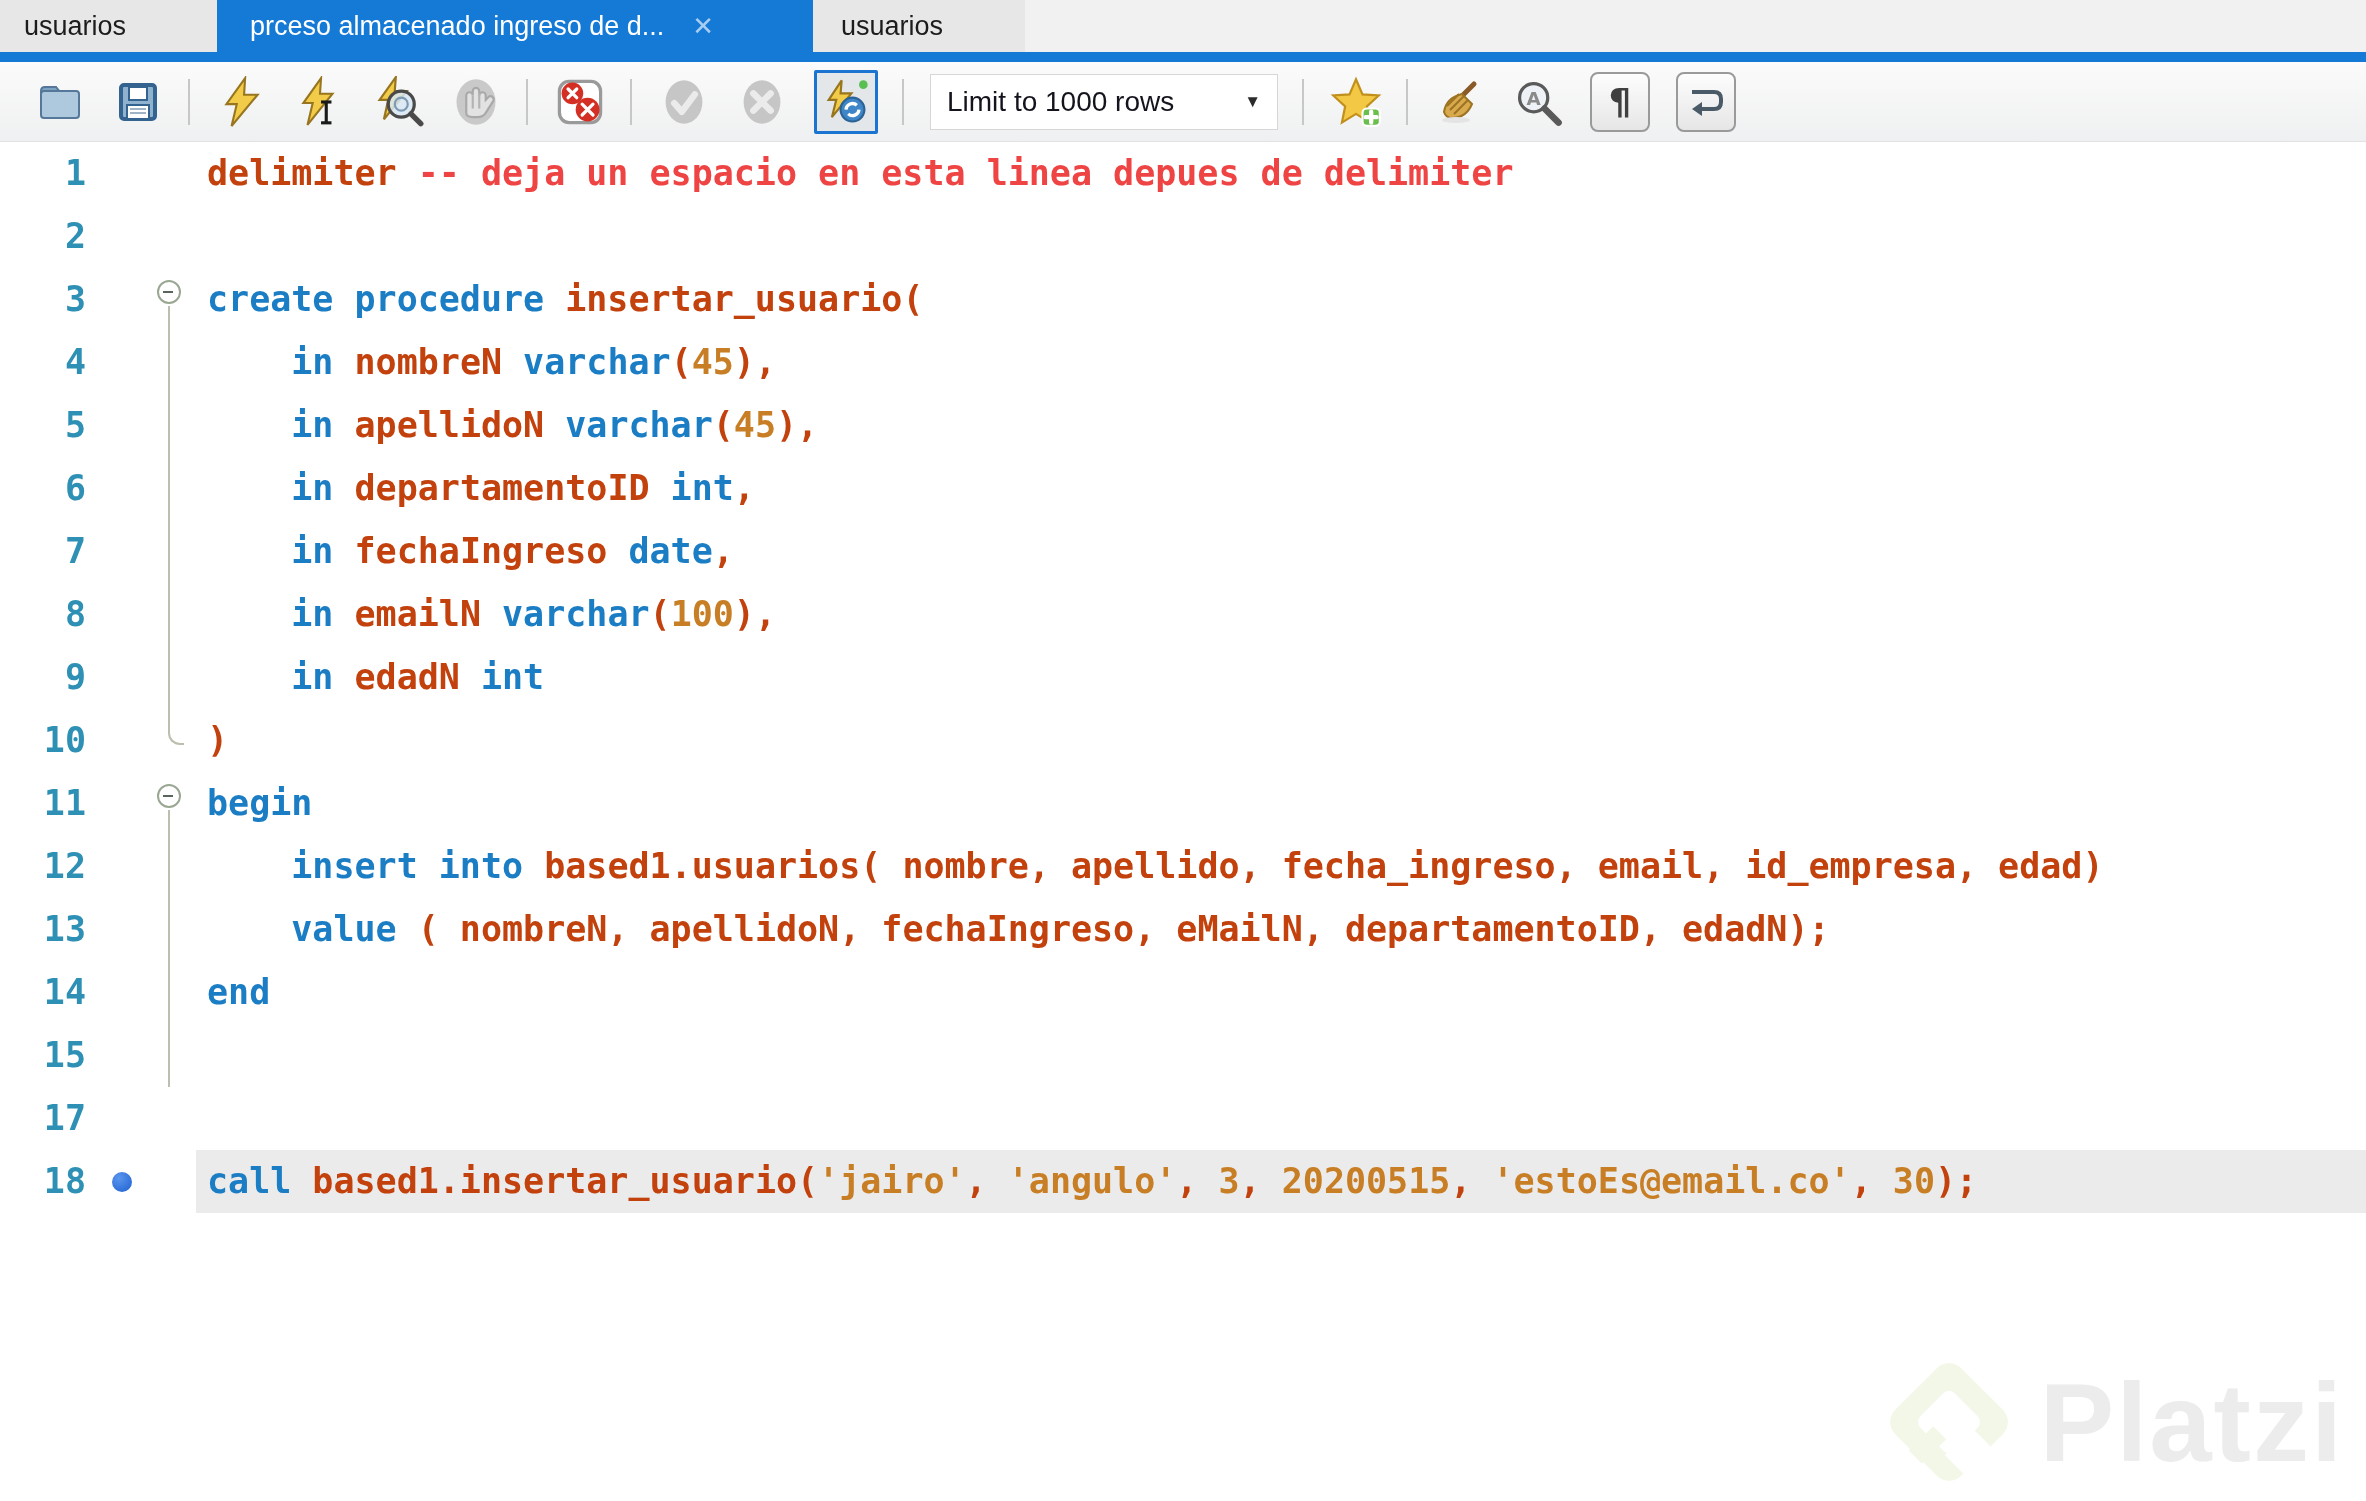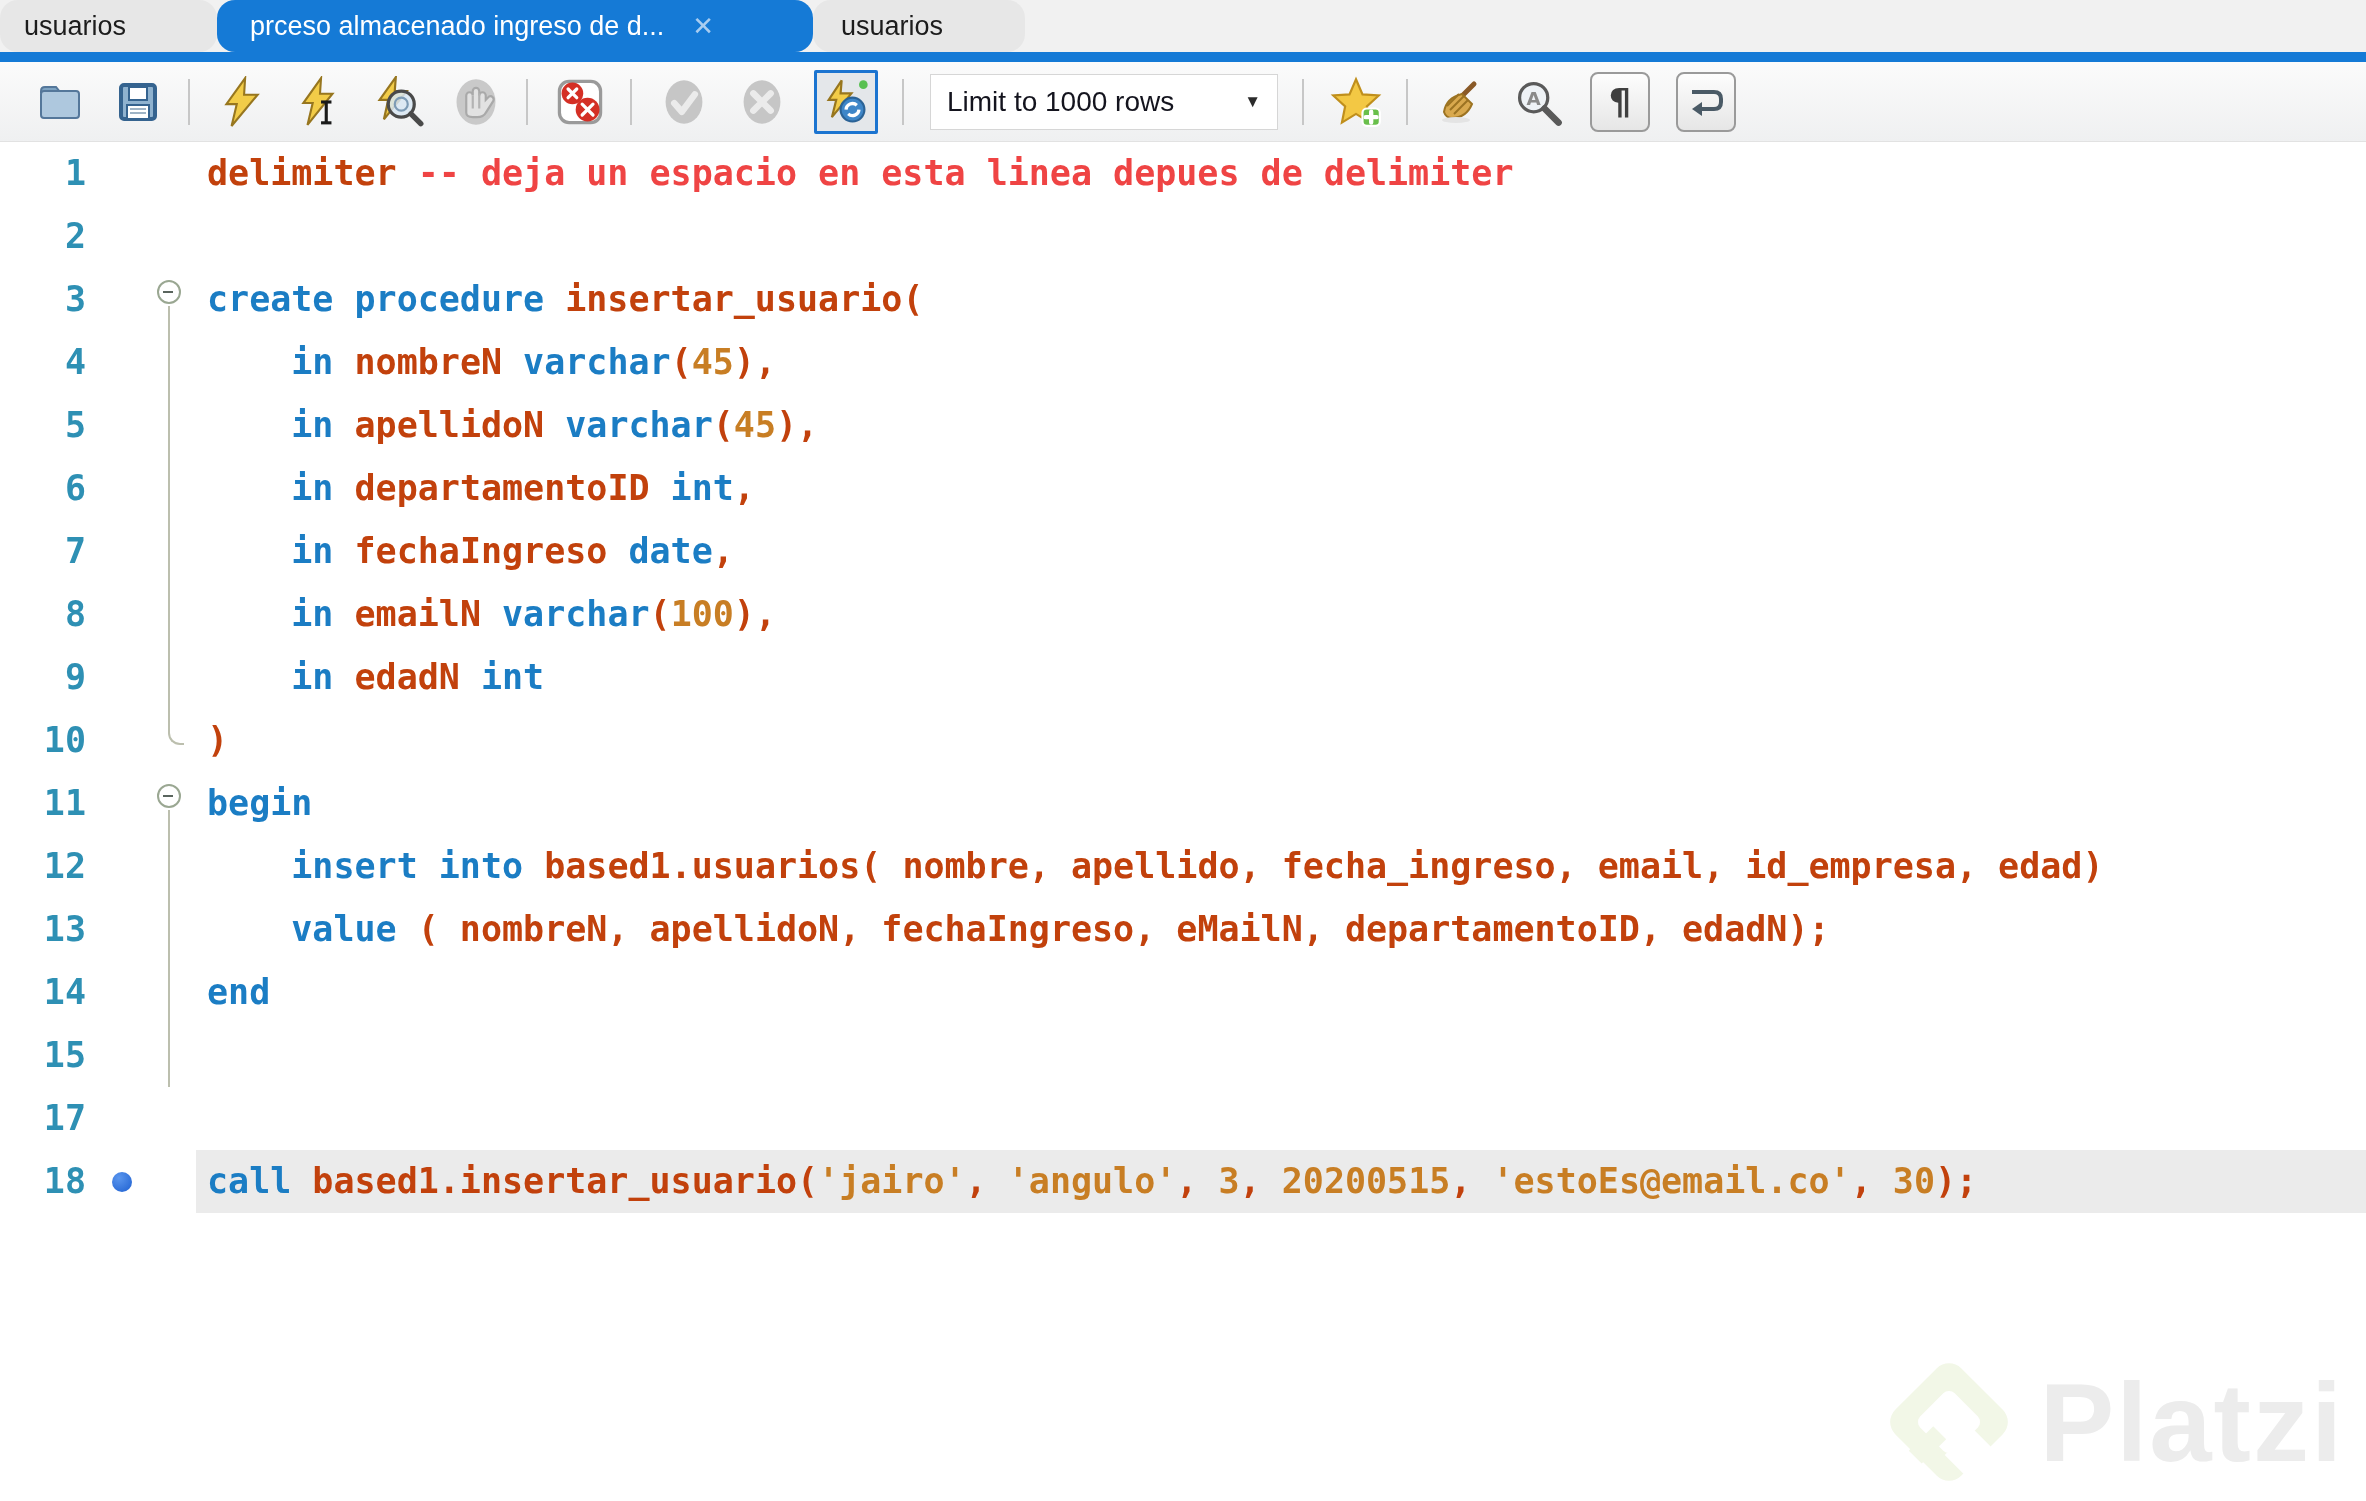--- a/index.html
+++ b/index.html
@@ -3,21 +3,21 @@
 <meta charset="utf-8">
 <style>
   html,body{margin:0;padding:0;}
   body{
     width:2366px;height:1501px;overflow:hidden;background:#ffffff;
     font-family:"Liberation Sans",sans-serif;position:relative;
   }
   
   .tabbar{height:52px;background:#f1f1f1;display:flex;align-items:stretch;}
   .tab{display:flex;align-items:center;font-size:27px;color:#1c1c1c;background:#e7e7e7;
-       padding:0 30px;box-sizing:border-box;position:relative;cursor:default;border-radius:18px;}
+       padding:0 30px;box-sizing:border-box;position:relative;cursor:default;}
   .tab .tlabel{white-space:nowrap;overflow:hidden;}
   .tab.t1{width:217px;padding-left:24px;}
   .tab.active{width:596px;padding-left:33px;background:#157ad6;color:#ffffff;}
   .tab.t3{width:212px;padding-left:28px;}
   .tab .close{margin-left:28px;color:#a9cdf0;font-size:26px;line-height:1;}
   .tab-underline{height:10px;background:#157ad6;}
   
   .toolbar{height:80px;background:linear-gradient(#fbfbfb,#eff0f1);
            border-bottom:1px solid #e2e2e2;display:flex;align-items:center;padding-left:34px;box-sizing:border-box;}
   .tbtn{width:52px;height:56px;border:none;background:transparent;padding:0;margin:0 0 0 26px;

